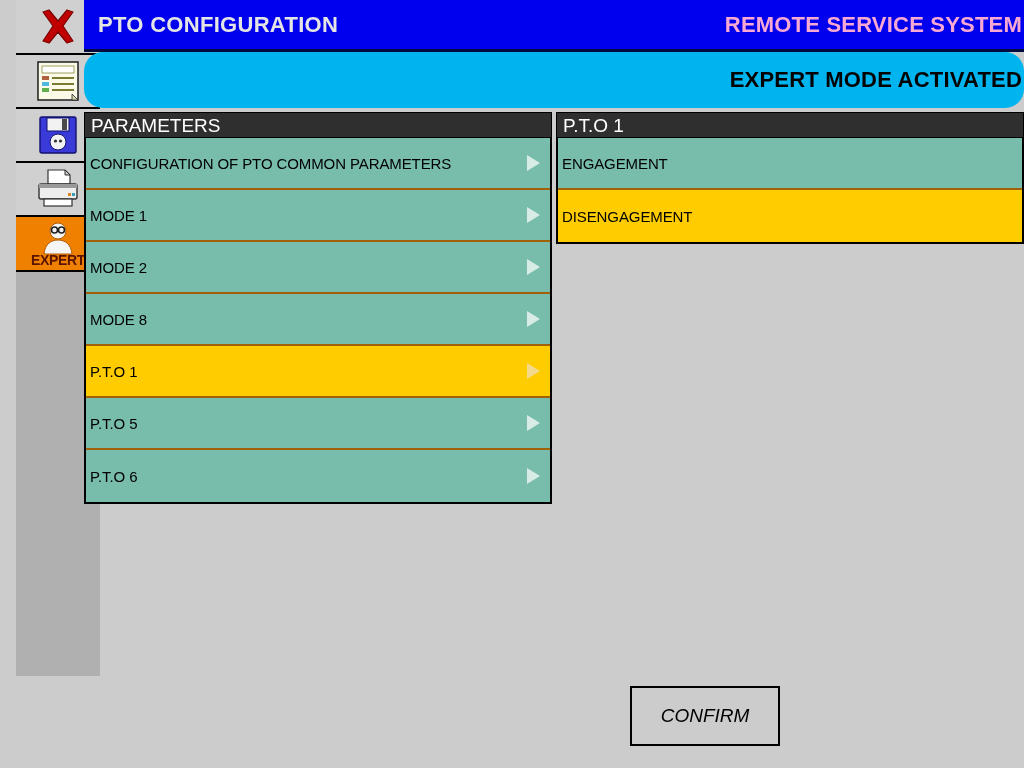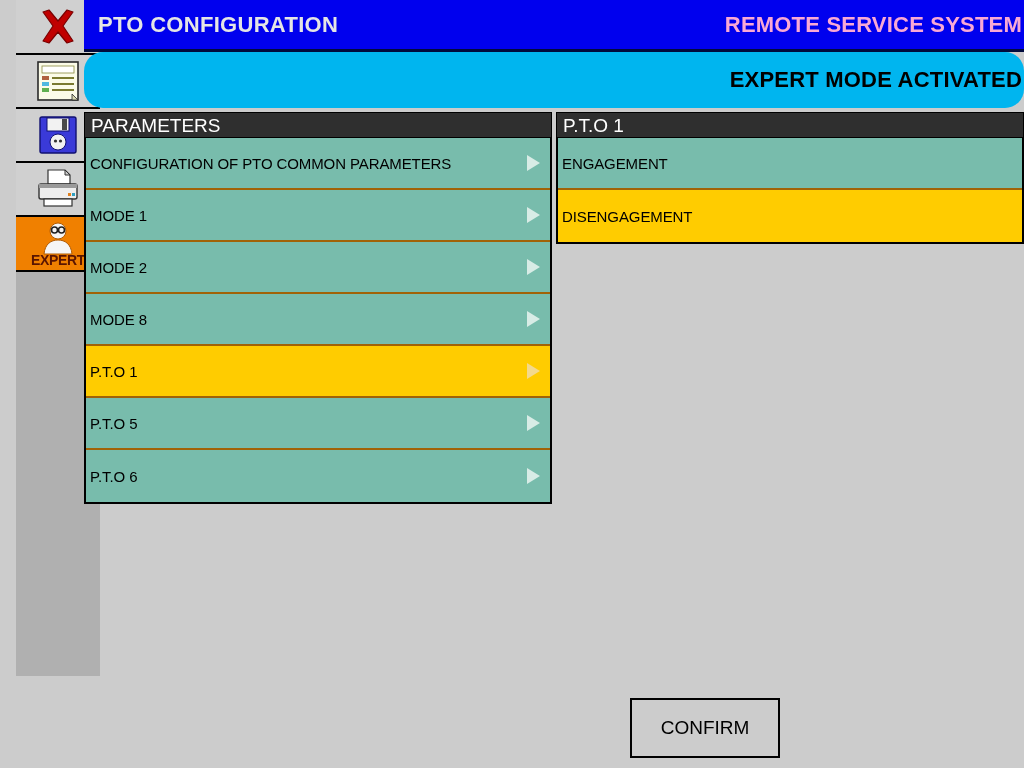--- a/index.html
+++ b/index.html
@@ -160,32 +160,33 @@
   
   #footer {
     position: absolute;
     left: 84px;
     top: 686px;
     width: 940px;
     height: 82px;
   }
   .action-btn {
     position: absolute;
-    top: 12px;
+    top: 0;
     height: 60px;
     background: #cccccc;
     border: 2px solid #000;
     box-sizing: border-box;
     font-size: 19px;
     color: #000;
     font-family: "Liberation Sans", sans-serif;
     display: flex;
     align-items: center;
     justify-content: center;
     cursor: pointer;
+    font-style: italic;
   }
   #btn-confirm  { left: 546px; width: 150px; }
   #btn-continue { left: 766px; width: 150px; }
 
   .icon-svg { display: block; }
 </style>
 </head>
 <body>
 
 <div id="toolbar">

